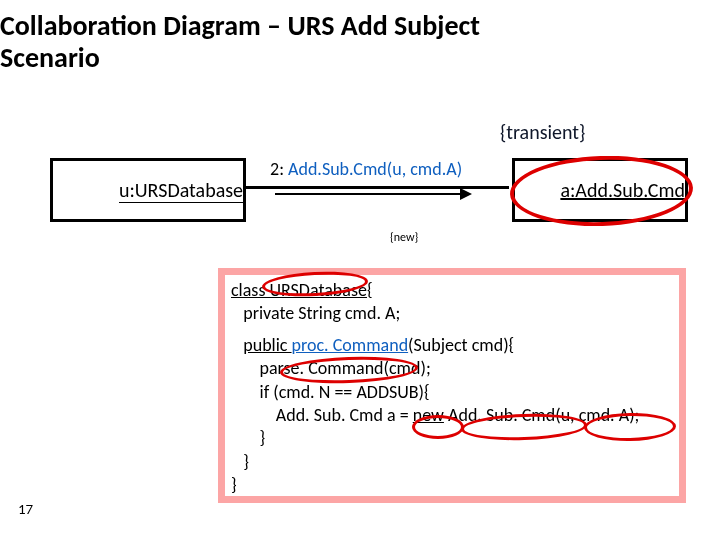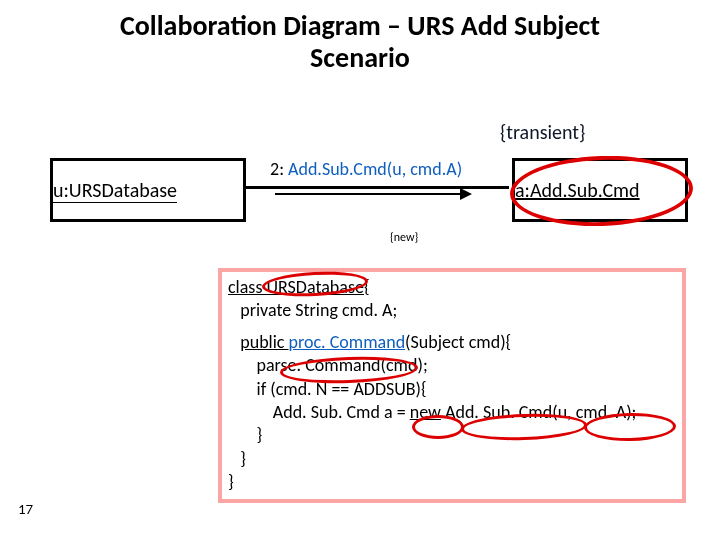--- a/index.html
+++ b/index.html
@@ -1,31 +1,31 @@
 <!DOCTYPE html>
 <html><head>
 <meta charset="utf-8">
 <style>
   html,body{margin:0;padding:0;width:720px;height:540px;background:#fff;font-family:Calibri,Arial,sans-serif;color:#000;overflow:hidden}
   .slide{position:relative;width:720px;height:540px}
-  .title{position:absolute;top:10px;left:0;right:0;text-align:center;font-size:28px;font-weight:700;line-height:1.15}
+  .title{position:absolute;top:10px;left:0;right:0;text-align:left;font-size:28px;font-weight:700;line-height:1.15}
   .transient{position:absolute;top:120px;left:500px;font-size:20px;color:#0f172a}
-  .obj-box{position:absolute;border:3px solid #000;background:#fff;display:flex;align-items:center;justify-content:flex-start;font-size:20px}
+  .obj-box{position:absolute;border:3px solid #000;background:#fff;display:flex;align-items:center;justify-content:flex-end;font-size:20px}
   .obj-left{top:158px;left:50px;width:190px;height:58px}
   .obj-left .lbl{border-bottom:1px solid #000}
   .obj-right{top:158px;left:512px;width:170px;height:58px}
   .obj-right .lbl{text-decoration:underline}
   .redring{position:absolute;border:3px solid #d00;border-radius:50%;pointer-events:none}
   .connector{position:absolute;top:186px;left:243px;width:266px;height:3px;background:#000}
   .msg{position:absolute;top:158px;left:270px;font-size:18px;color:#0f5fbf}
   .msg .num{color:#000}
   .arrow{position:absolute;top:193px;left:275px;width:195px;height:2px;background:#000}
   .arrow:after{content:"";position:absolute;right:-2px;top:-5px;border-left:12px solid #000;border-top:6px solid transparent;border-bottom:6px solid transparent}
   .newlbl{position:absolute;top:230px;left:390px;font-size:12px}
-  .codebox{position:absolute;top:268px;left:218px;width:468px;height:235px;border:4px solid #fca5a5;font-size:18px;line-height:1.3;padding:4px 6px;box-sizing:border-box}
+  .codebox{position:absolute;top:268px;left:218px;width:468px;height:235px;border:7px solid #fca5a5;font-size:18px;line-height:1.3;padding:4px 6px;box-sizing:border-box}
   .codebox .ul{text-decoration:underline}
   .codebox .blue{color:#0f5fbf;text-decoration:underline}
   .pageno{position:absolute;bottom:22px;left:18px;font-size:15px}
   
   .r-urs{top:272px;left:262px;width:100px;height:18px;transform:rotate(-3deg)}
   .r-proc{top:357px;left:280px;width:132px;height:20px;transform:rotate(-2deg)}
   .r-new1{top:415px;left:412px;width:46px;height:18px}
   .r-add1{top:414px;left:461px;width:120px;height:20px;transform:rotate(-2deg)}
   .r-ucmd{top:413px;left:584px;width:86px;height:22px;transform:rotate(-1deg)}
   .r-objR{top:156px;left:510px;width:175px;height:62px;border-width:4px;transform:rotate(-2deg)}

